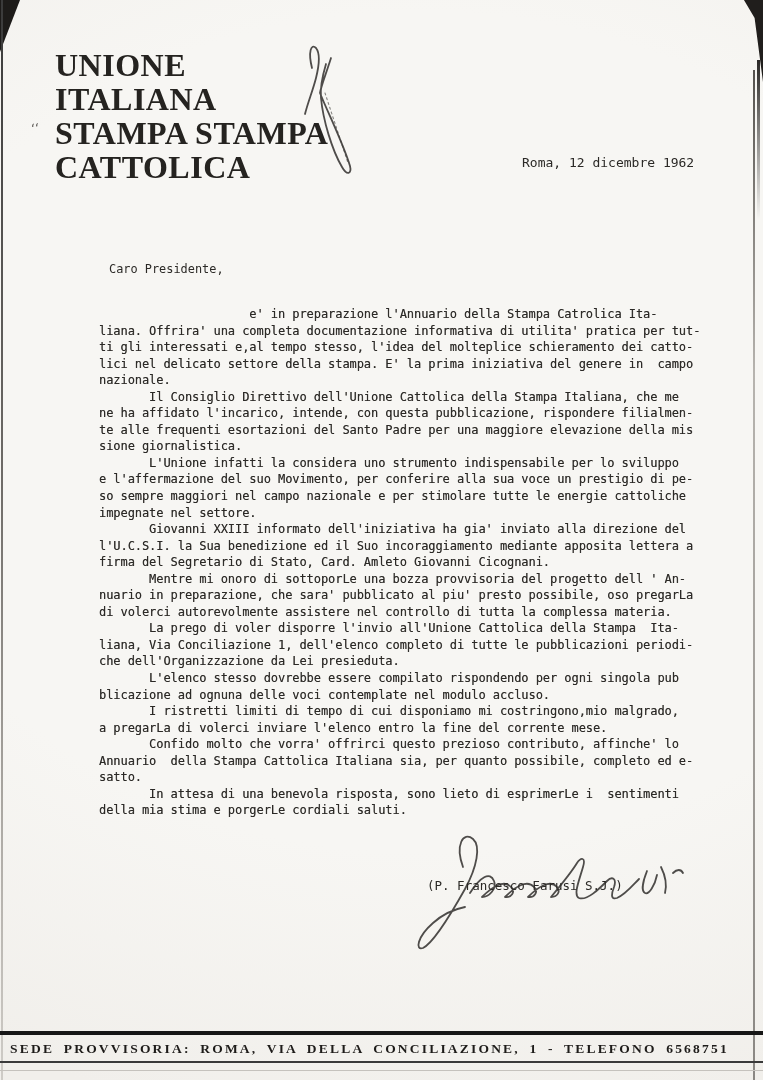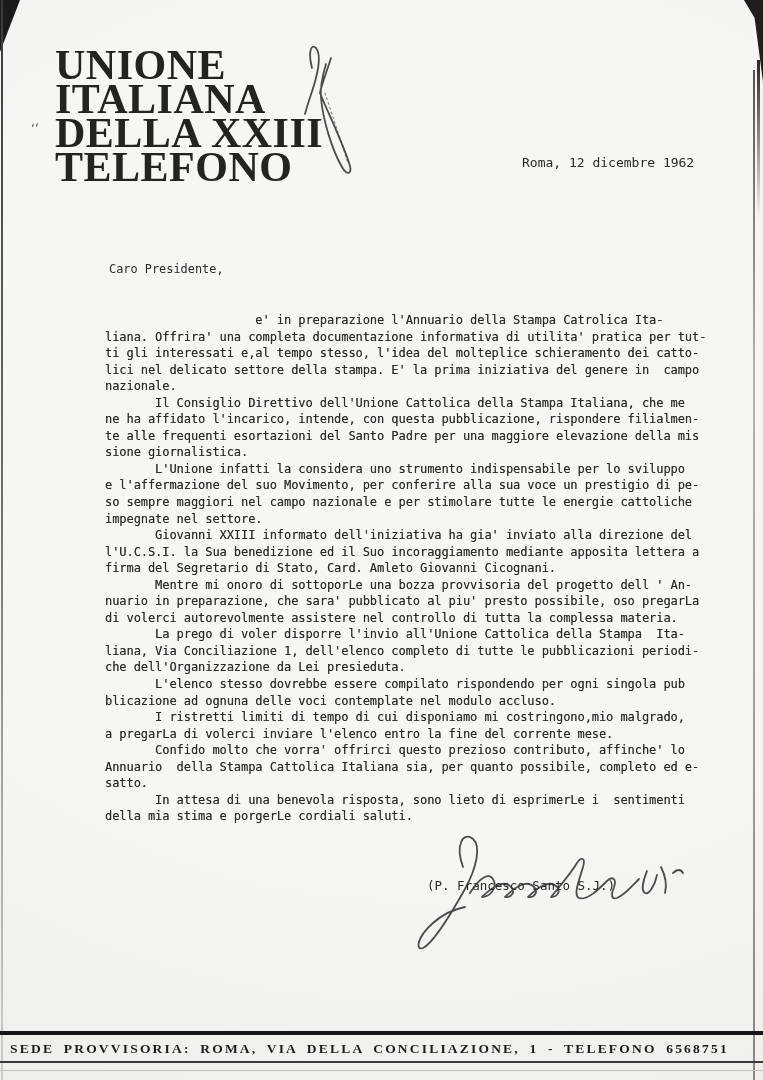--- a/index.html
+++ b/index.html
@@ -22,25 +22,25 @@
     background:linear-gradient(#3a3a3a 0%, #6f6c68 45%, #aBA8a3 75%, #cfccc7 100%);}
   .edge-right{position:absolute;left:753px;top:70px;width:1.5px;height:1010px;
     background:linear-gradient(#55524e 0%, #b7b4af 30%, #8a8783 100%);}
   .edge-right-top{position:absolute;left:757px;top:60px;width:3px;height:160px;
     background:linear-gradient(#2a2826, rgba(42,40,38,0));}
   .tiny-mark{position:absolute;left:31px;top:121px;font-size:13px;color:#55524e;
     transform:rotate(-8deg);font-family:"DejaVu Serif",serif;}
   
   .letterhead{position:absolute;left:55px;top:48px;
     font-family:"Liberation Serif", serif;font-weight:bold;
-    font-size:42px;line-height:34px;letter-spacing:0.5px;color:#252320;}
+    font-size:32px;line-height:34px;letter-spacing:0.5px;color:#252320;}
   
   .dateline{position:absolute;left:522px;top:155px;font-size:13px;}
   .salutation{position:absolute;left:109px;top:262px;font-size:11.9px;}
-  .bodytext{position:absolute;left:99px;top:306px;margin:6px;
+  .bodytext{position:absolute;left:99px;top:306px;margin:0;
     font-family:"DejaVu Sans Mono", monospace;
     font-size:11.9px;line-height:16.55px;white-space:pre;
     color:#2b2926;text-shadow:0.25px 0 0 rgba(43,41,38,.55);}
   .typed-name{position:absolute;left:427px;top:878px;font-size:12.5px;}
   
   .pen-top{position:absolute;left:295px;top:38px;}
   .sig-svg{position:absolute;left:385px;top:815px;}
   .pen-top path,.sig-svg path{fill:none;stroke:#3c3a37;stroke-width:1.8;
     stroke-linecap:round;stroke-linejoin:round;opacity:.9;}
   
@@ -59,22 +59,22 @@
   <div class="corner-tl"></div>
   <div class="corner-tr"></div>
   <div class="edge-left"></div>
   <div class="edge-right"></div>
   <div class="edge-right-top"></div>
   <div class="tiny-mark">‘‘</div>
 
   <header class="letterhead">
     <div>UNIONE</div>
     <div>ITALIANA</div>
-    <div>DELLA XXIII</div>
-    <div>TELEFONO</div>
+    <div>STAMPA STAMPA</div>
+    <div>CATTOLICA</div>
   </header>
 
   <svg class="pen-top" width="75" height="150" viewBox="0 0 75 150">
     <path d="M17,30 C13,14 16,5 21,10 C25,15 24,28 21,40 C18,52 13,64 10,76"></path>
     <path d="M36,20 C31,36 26,48 25,55 C33,75 48,105 55,128 C57,136 52,138 47,129 C37,112 28,82 26,60 C25,50 28,36 31,26"></path>
     <path d="M30,55 L53,125" style="stroke-dasharray:2,3;stroke-width:1.1;opacity:.6;"></path>
   </svg>
 
   <div class="dateline">Roma, 12 dicembre 1962</div>
 
@@ -111,20 +111,20 @@
 satto.
        In attesa di una benevola risposta, sono lieto di esprimerLe i  sentimenti
 della mia stima e porgerLe cordiali saluti.</pre>
 
   <svg class="sig-svg" width="330" height="150" viewBox="0 0 330 150">
     <path d="M78,52 C70,30 78,16 88,24 C96,31 92,52 80,74 C66,99 48,128 38,133 C30,136 32,122 48,108 C58,99 70,94 80,92"></path>
     <path d="M85,78 C95,62 105,56 109,66 C112,74 104,82 97,82 C107,72 119,64 126,72 C131,77 126,83 120,82 C130,72 142,64 149,72 C154,77 149,83 143,82 C153,72 165,64 172,72 C176,77 172,82 166,82 C176,70 186,58 192,48 C196,42 201,42 198,52 C194,66 188,80 194,83 C202,86 214,74 222,66 C227,61 232,63 229,72 C226,80 226,85 232,83 C240,80 248,70 254,64"></path>
     <path d="M262,56 C258,66 256,76 260,78 C264,80 270,70 272,60 M276,52 C280,60 282,70 280,78 M288,58 C292,54 296,54 298,58"></path>
   </svg>
 
-  <div class="typed-name">(P. Francesco Santo S.J.)</div>
+  <div class="typed-name">(P. Francesco Farusi S.J.)</div>
 
   <div class="rule-thick"></div>
   <div class="footer-text">SEDE PROVVISORIA: ROMA, VIA DELLA CONCILIAZIONE, 1 - TELEFONO 6568751</div>
   <div class="rule-thin"></div>
   <div class="rule-faint"></div>
 
 </div>
 
 </body></html>

